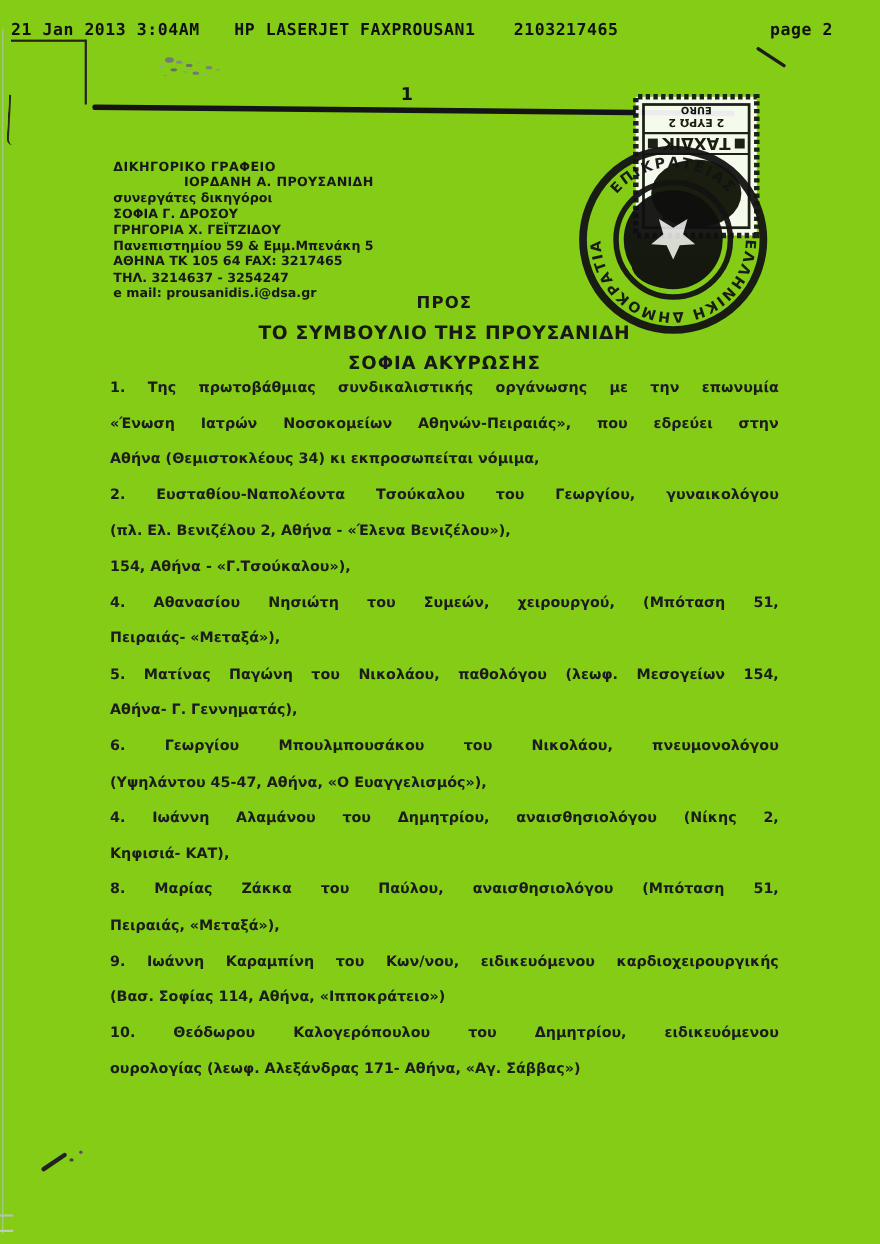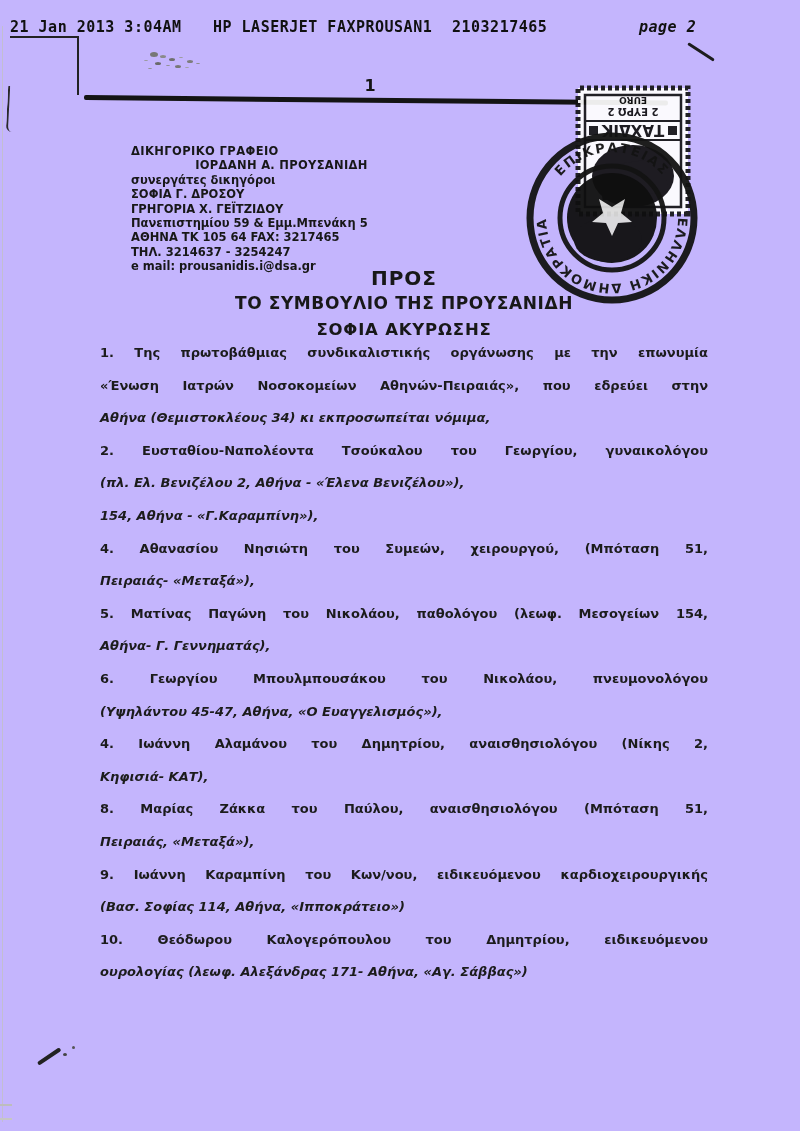--- a/index.html
+++ b/index.html
@@ -1,30 +1,30 @@
 <!DOCTYPE html>
 <html><head>
 <meta charset="utf-8">
 <style>
   html,body{margin:0;padding:0;background:#e8e8e8;}
   .page{
-    position:relative;width:800px;height:1131px;background:#c4b5fd;
+    position:relative;width:800px;height:1131px;background:#84cc16;
     overflow:hidden;font-family:"DejaVu Sans",sans-serif;color:#1b1b1b;
     margin:0 auto;
   }
   
   .fax-header span{
     position:absolute;top:18px;
     font-family:"DejaVu Sans Mono",monospace;
     font-weight:bold;font-size:15px;color:#111;letter-spacing:.5px;white-space:nowrap;
   }
   .fx-datetime{left:10px;}
   .fx-device{left:213px;}
-  .fx-number{left:452px;}
-  .fx-page{left:639px;font-style:italic;}
+  .fx-number{left:467px;}
+  .fx-page{left:700px;}
 
   
   .sep-underline{position:absolute;left:10px;top:36px;width:68px;height:2px;background:#222;}
   .sep-vline{position:absolute;left:77px;top:36px;width:2px;height:59px;background:#222;}
   .sep-thick{position:absolute;left:84px;top:95px;width:584px;height:5px;background:#141414;
     transform:rotate(.55deg);transform-origin:left center;border-radius:2px;}
   .edge-left{position:absolute;left:2px;top:26px;width:1px;height:1096px;background:#c2c2c2;opacity:.75;}
   .left-hook{position:absolute;left:7px;top:86px;width:5px;height:46px;border-left:2px solid #2a2a2a;
     border-radius:0 0 0 6px;transform:rotate(3deg);}
   .smudge{position:absolute;left:150px;top:52px;width:8px;height:5px;background:#777;border-radius:50%;
@@ -38,40 +38,40 @@
   .pen-dot1{position:absolute;left:63px;top:1053px;width:4px;height:3px;background:#444;border-radius:50%;}
   .pen-dot2{position:absolute;left:72px;top:1046px;width:3px;height:3px;background:#555;border-radius:50%;}
   .corner-lines{position:absolute;left:0;top:1104px;width:12px;height:2px;background:#bdbdbd;
     box-shadow:0 14px 0 0 #c6c6c6;}
 
   
   .page-number{position:absolute;left:340px;top:76px;width:60px;text-align:center;
     font-size:16px;font-weight:bold;color:#151515;}
 
   
-  .letterhead{position:absolute;left:103px;top:144px;line-height:14.4px;white-space:nowrap;margin-left:28px;}
+  .letterhead{position:absolute;left:103px;top:144px;line-height:14.4px;white-space:nowrap;}
   .letterhead div{font-weight:bold;font-size:11.5px;color:#181818;}
   .lh-office{font-size:12px;letter-spacing:.4px;}
   .lh-owner{font-size:12.2px;letter-spacing:.3px;text-align:right;}
   .lh-assoc-label{font-size:10px;}
 
   
   .heading div{position:absolute;left:100px;width:608px;text-align:center;
     font-weight:bold;color:#181818;white-space:nowrap;}
-  .hd-to{top:266px;font-size:20px;letter-spacing:1px;}
+  .hd-to{top:266px;font-size:15px;letter-spacing:1px;}
   .hd-court{top:293px;font-size:17px;letter-spacing:.6px;}
   .hd-subject{top:320px;font-size:16.5px;letter-spacing:.8px;}
 
   
   .body-text{position:absolute;left:100px;top:337px;width:608px;}
   .line{
     font-size:13px;font-weight:bold;color:#1c1c1c;line-height:32.6px;height:32.6px;
     white-space:nowrap;text-align:justify;text-align-last:justify;overflow:visible;
   }
-  .line.end{text-align-last:left;font-style:italic;}
+  .line.end{text-align-last:left;}
 
   
   .stamp-wrap{position:absolute;left:512px;top:76px;width:200px;height:235px;}
 </style>
 </head>
 <body>
 
 <div class="page">
 
   <div class="fax-header">
@@ -117,21 +117,21 @@
     <div>
       <div class="line">1. Της πρωτοβάθμιας συνδικαλιστικής οργάνωσης με την επωνυμία</div>
       <div class="line">«Ένωση Ιατρών Νοσοκομείων Αθηνών-Πειραιάς», που εδρεύει στην</div>
       <div class="line end">Αθήνα (Θεμιστοκλέους 34) κι εκπροσωπείται νόμιμα,</div>
     </div>
     <div>
       <div class="line">2. Ευσταθίου-Ναπολέοντα Τσούκαλου του Γεωργίου, γυναικολόγου</div>
       <div class="line end">(πλ. Ελ. Βενιζέλου 2, Αθήνα - «Έλενα Βενιζέλου»),</div>
     </div>
     <div>
-      <div class="line end">154, Αθήνα - «Γ.Καραμπίνη»),</div>
+      <div class="line end">154, Αθήνα - «Γ.Τσούκαλου»),</div>
     </div>
     <div>
       <div class="line">4. Αθανασίου Νησιώτη του Συμεών, χειρουργού, (Μπόταση 51,</div>
       <div class="line end">Πειραιάς- «Μεταξά»),</div>
     </div>
     <div>
       <div class="line">5. Ματίνας Παγώνη του Νικολάου, παθολόγου (λεωφ. Μεσογείων 154,</div>
       <div class="line end">Αθήνα- Γ. Γεννηματάς),</div>
     </div>
     <div>

